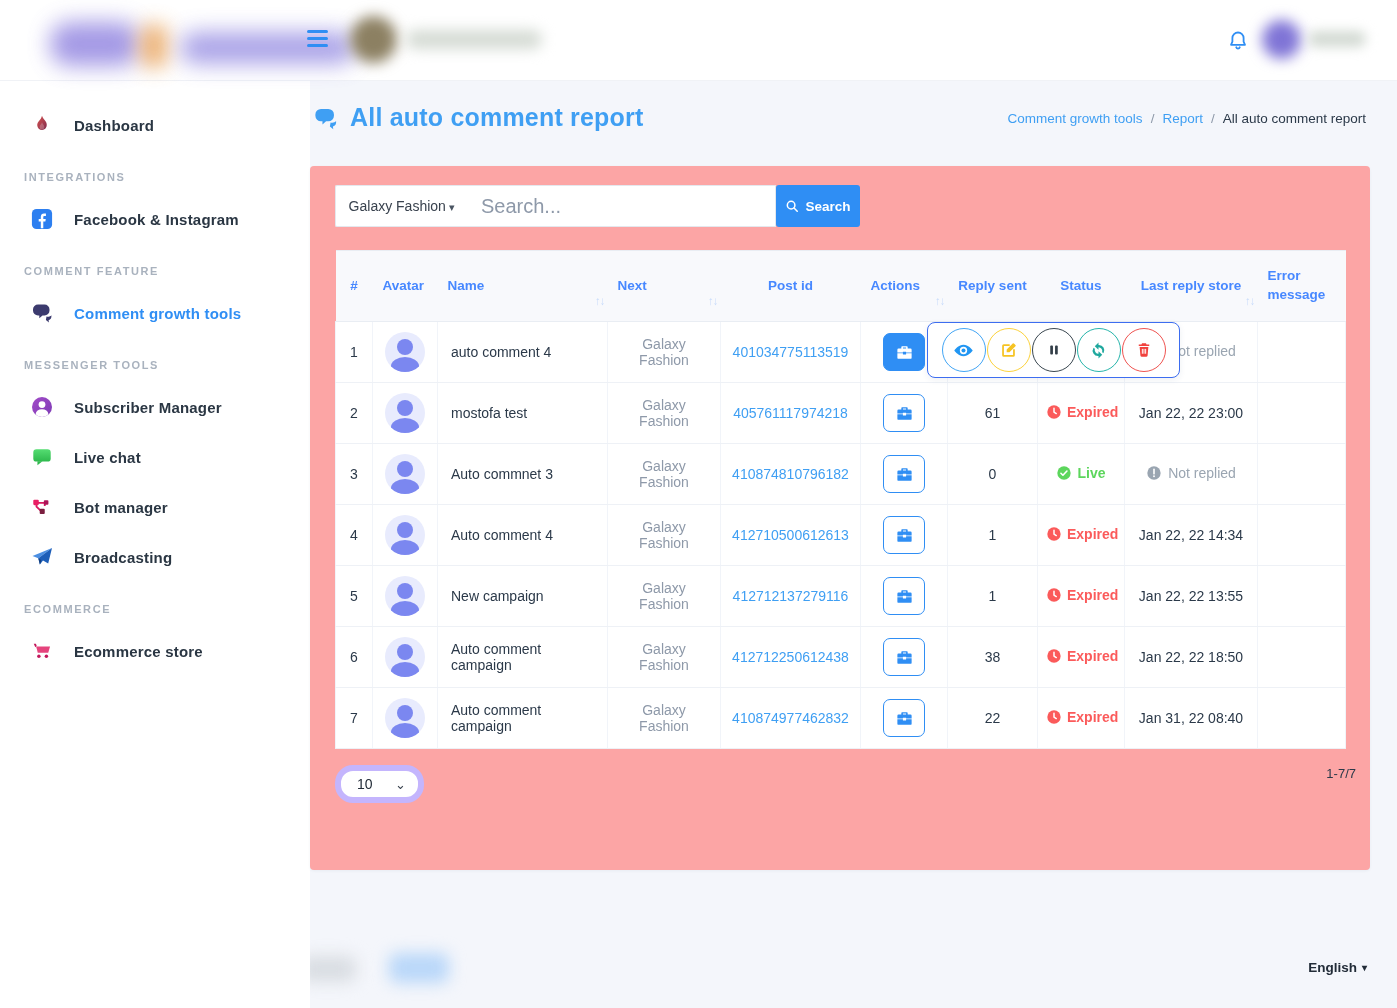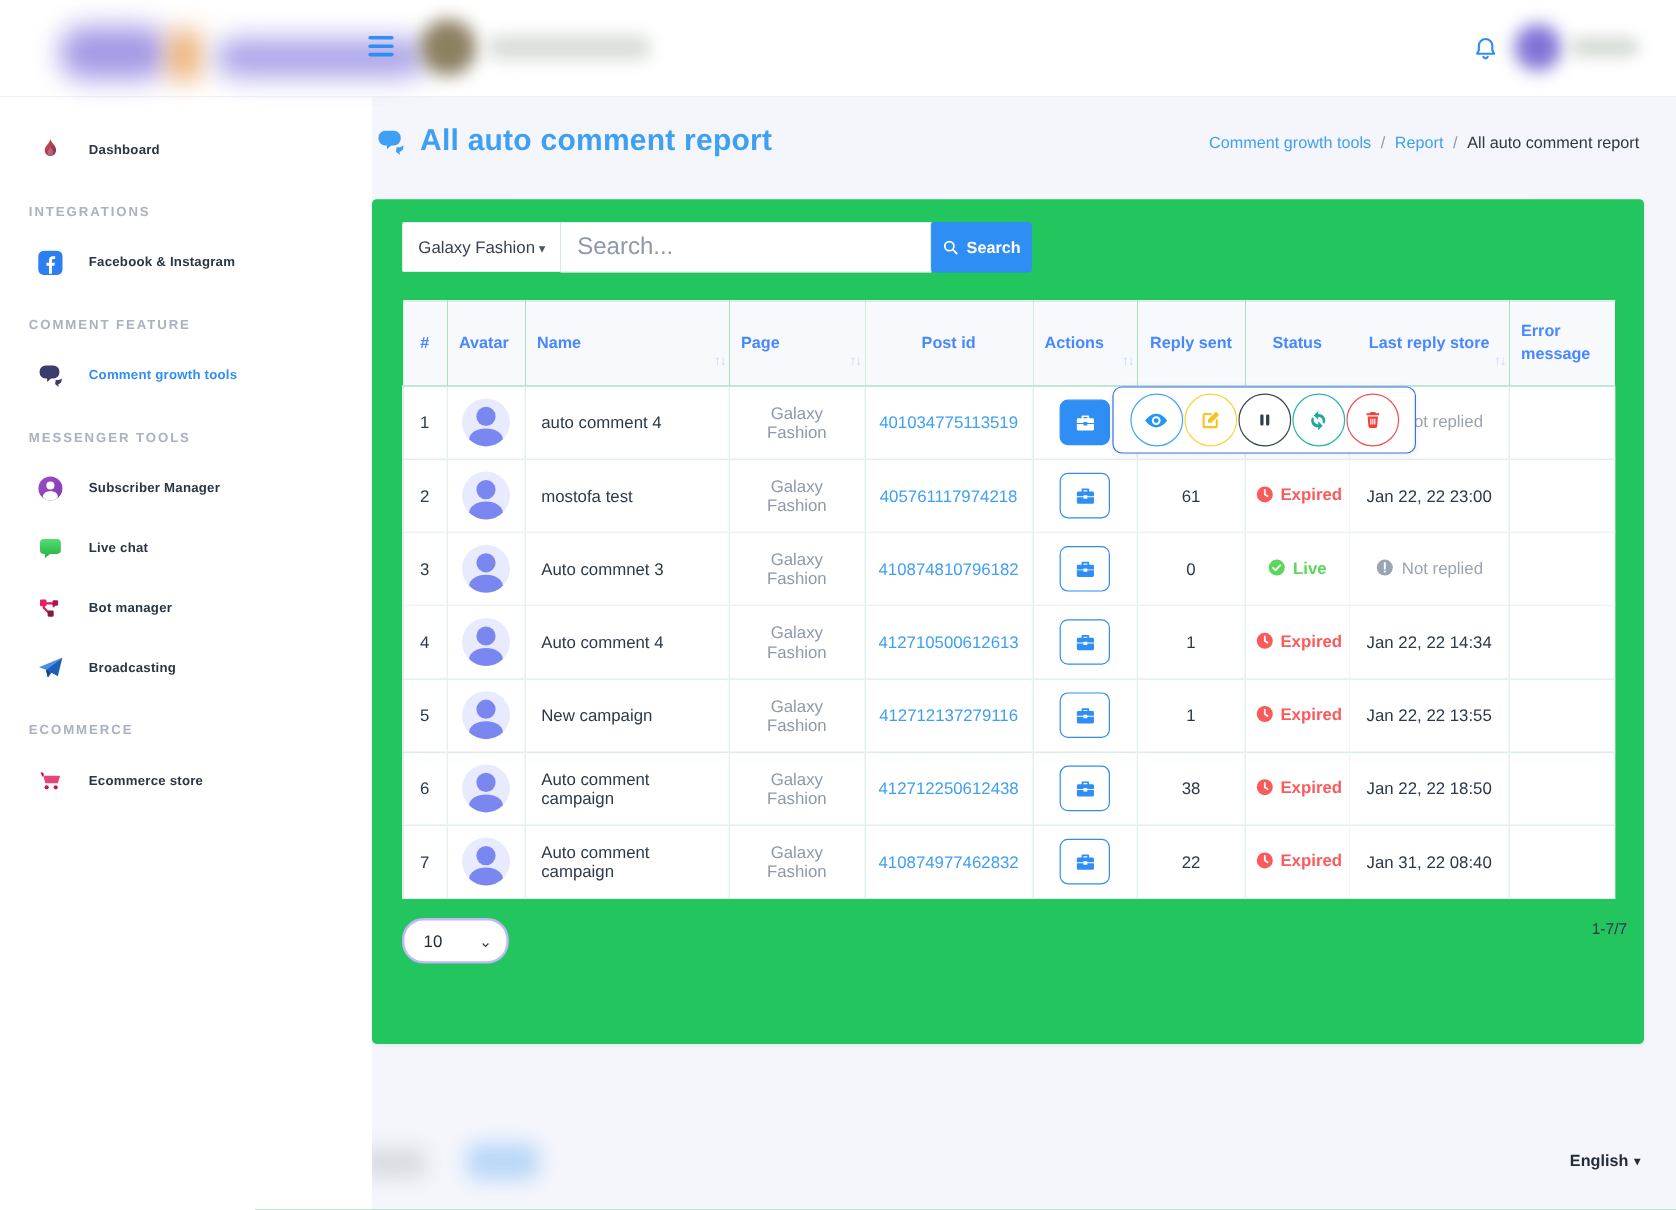--- a/index.html
+++ b/index.html
@@ -21,36 +21,36 @@
   .bell { position:absolute; left:1226px; top:29px; width:24px; height:24px; background:none; border:none; cursor:pointer; }
   .user-avatar-blur { position:absolute; left:1262px; top:20px; width:39px; height:39px; border-radius:50%; background:#7f74d6; filter:blur(7px); }
   .user-name-blur { position:absolute; left:1308px; top:31px; width:58px; height:16px; border-radius:8px; background:#d3dad3; filter:blur(6px); }
 
   
   .sidebar { position:absolute; left:0; top:81px; width:310px; height:927px; background:#fff; z-index:10; }
   .menu { height:632px; overflow:hidden; padding-top:22px; }
   .menu-item { display:flex; align-items:center; height:44px; padding-left:30px; cursor:pointer; }
   .menu-item + .menu-item { margin-top:6px; }
   .menu-item .ic { width:24px; height:24px; flex:0 0 24px; display:flex; align-items:center; justify-content:center; }
-  .menu-item .lbl { margin-left:20px; font-size:11px; font-weight:700; color:#2a3643; letter-spacing:.2px; }
+  .menu-item .lbl { margin-left:20px; font-size:15px; font-weight:700; color:#2a3643; letter-spacing:.2px; }
   .menu-item.active .lbl { color:#2f8ef4; }
   .menu-section { margin:24px 0 14px 0; padding-left:24px; font-size:11px; font-weight:700; letter-spacing:1.6px; color:#a9b2be; }
 
   
   .main-bg { position:absolute; left:310px; top:81px; width:1087px; height:927px; background:#f4f6fb; }
   .page-head { position:absolute; left:310px; top:103px; display:flex; align-items:center; z-index:11; }
   .page-head .ttl-icon { width:31px; height:26px; margin-right:9px; }
   .page-title { font-size:25px; color:#3f9ff3; letter-spacing:.2px; }
   .breadcrumb { position:absolute; right:31px; top:111px; font-size:13.5px; z-index:11; }
   .breadcrumb a { color:#3f9ff3; text-decoration:none; cursor:pointer; }
   .breadcrumb .sep { color:#8e99a9; margin:0 8px; }
   .breadcrumb .cur { color:#2b3949; }
 
   
-  .card { position:absolute; left:310px; top:166px; width:1060px; height:704px; background:#22c55e; border-radius:4px; box-shadow:0 1px 3px rgba(40,60,100,.06); z-index:11; }
+  .card { position:absolute; left:310px; top:166px; width:1060px; height:704px; background:#fca5a5; border-radius:4px; box-shadow:0 1px 3px rgba(40,60,100,.06); z-index:11; }
 
   
   .filter-row { position:absolute; left:25px; top:19px; height:42px; display:flex; }
   .page-select { width:132px; height:42px; border:1px solid #e4e8ee; border-right:none; display:flex; align-items:center; justify-content:center; gap:3px; font-size:14px; color:#39424e; background:#fff; cursor:pointer; border-radius:2px 0 0 2px; }
   .page-select .caret { font-size:11px; color:#4a5562; margin-top:2px; }
   .search-input { width:309px; height:42px; border:1px solid #e4e8ee; border-left:none; padding:0 14px; font-size:20px; color:#39424e; outline:none; font-family:"Liberation Sans",sans-serif; }
   .search-input::placeholder { color:#8e99a9; }
   .search-btn { width:84px; height:42px; background:#2f8ef4; color:#fff; border:none; border-radius:3px; font-size:13.5px; font-weight:700; cursor:pointer; display:flex; align-items:center; justify-content:center; gap:6px; }
 
   
@@ -81,21 +81,21 @@
   
   .act-popup { position:absolute; left:617px; top:156px; width:253px; height:56px; background:#fff; border:1.5px solid #3d6df0; border-radius:8px; display:flex; align-items:center; justify-content:center; gap:1px; z-index:15; box-shadow:0 2px 6px rgba(40,60,120,.08); }
   .act { width:44px; height:44px; border-radius:50%; background:#fff; display:flex; align-items:center; justify-content:center; cursor:pointer; border:1.5px solid; }
   .act-eye   { border-color:#42a5f5; } .act-eye svg   { fill:#2196f3; }
   .act-edit  { border-color:#fcd23c; } .act-edit svg  { fill:#f6c322; }
   .act-pause { border-color:#3a4750; } .act-pause svg { fill:#333e48; }
   .act-sync  { border-color:#27b5ab; } .act-sync svg  { fill:#1fa89e; }
   .act-trash { border-color:#ef5350; } .act-trash svg { fill:#f1413d; }
 
   
-  .size-select { position:absolute; left:25px; top:599px; width:89px; height:38px; border:2px solid #c4b5fd; border-radius:18px; background:#fff; display:flex; align-items:center; justify-content:space-between; padding:0 12px 0 16px; font-size:14px; color:#222c38; cursor:pointer; }
+  .size-select { position:absolute; left:25px; top:599px; width:89px; height:38px; border:6px solid #c4b5fd; border-radius:18px; background:#fff; display:flex; align-items:center; justify-content:space-between; padding:0 12px 0 16px; font-size:14px; color:#222c38; cursor:pointer; }
   .size-select .chev { font-size:13px; color:#39424e; }
   .range-info { position:absolute; right:14px; top:600px; font-size:13px; color:#2b3949; }
   .pager { position:absolute; right:12px; top:649px; display:flex; gap:11px; }
   .pager .pg { height:34px; border:none; border-radius:4px; font-size:13.5px; cursor:pointer; font-family:"Liberation Sans",sans-serif; }
   .pg-prev { width:70px; background:#f6f8fc; color:#6ba7f5; }
   .pg-num  { width:32px; background:#2f8ef4; color:#fff; }
   .pg-next { width:42px; background:#f6f8fc; color:#6ba7f5; }
 
   
   .foot-blob1 { position:absolute; left:300px; top:956px; width:56px; height:26px; background:#d9dde2; border-radius:8px; filter:blur(8px); }
@@ -298,21 +298,21 @@
           <col style="width:90px">
           <col style="width:87px">
           <col style="width:133px">
           <col style="width:88px">
       </colgroup>
       <thead>
         <tr>
           <th>#</th>
           <th class="al">Avatar</th>
           <th class="al"><span>Name</span><span class="sort">↑↓</span></th>
-          <th class="al"><span>Page</span><span class="sort">↑↓</span></th>
+          <th class="al"><span>Next</span><span class="sort">↑↓</span></th>
           <th>Post id</th>
           <th class="al"><span>Actions</span><span class="sort">↑↓</span></th>
           <th>Reply sent</th>
           <th>Status</th>
           <th><span>Last reply store</span><span class="sort">↑↓</span></th>
           <th class="al">Error message</th>
         </tr>
       </thead>
       <tbody>
 

